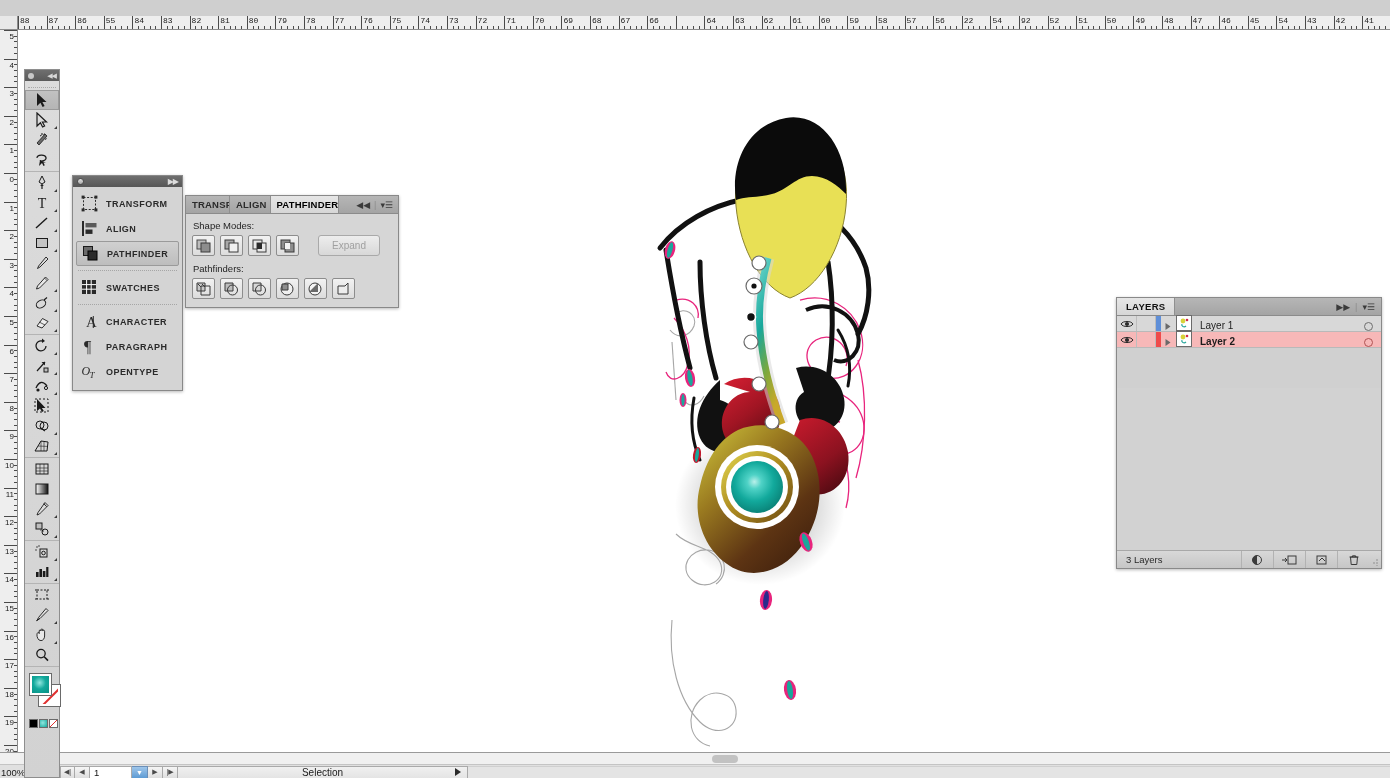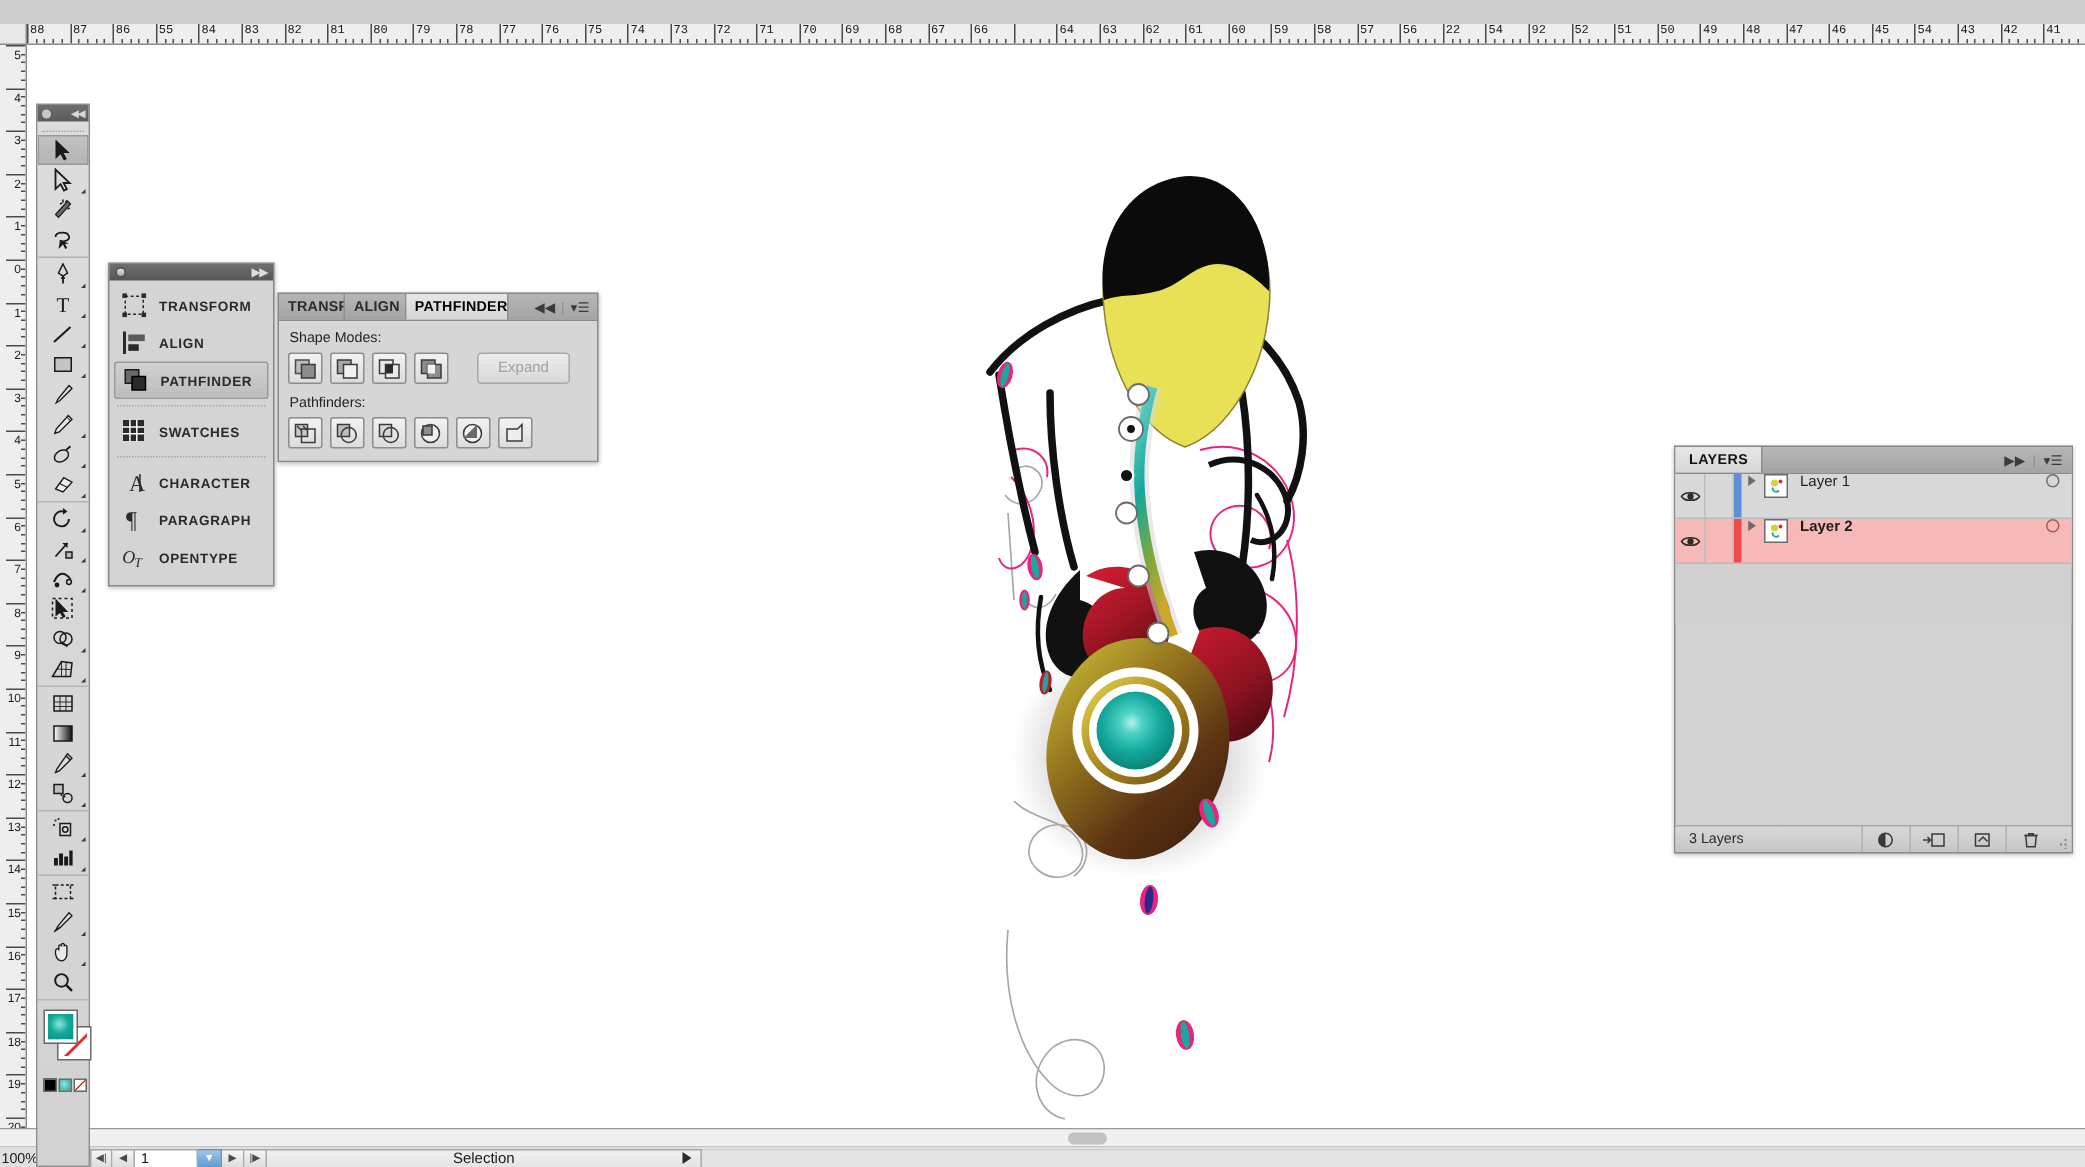--- a/index.html
+++ b/index.html
@@ -186,21 +186,21 @@
   .ly-tabs { display:flex; height:18px; background:linear-gradient(#b6b6b6,#a4a4a4); border-bottom:1px solid #8b8b8b; }
   .ly-tab {
     display:flex; align-items:center; padding:0 9px; font-size:9.5px; font-weight:bold;
     background:linear-gradient(#e6e6e6,#d6d6d6); color:#111; border-right:1px solid #8f8f8f;
     letter-spacing:.3px;
   }
   .ly-tabspacer { flex:1; }
   .ly-tabctl { display:flex; align-items:center; gap:5px; padding:0 6px; color:#3a3a3a; font-size:9px; }
   .ly-list { background:#d8d8d8; }
   .ly-row {
-    display:flex; align-items:flex-start; height:30px;
+    display:flex; align-items:flex-end; height:16px;
     border-bottom:1px solid #b9b9b9; background:#d8d8d8;
   }
   .ly-row.selected { background:#f7b8b8; }
   .ly-eye {
     width:20px; display:flex; align-items:center; justify-content:center;
     border-right:1px solid #bdbdbd; height:100%;
   }
   .ly-lock { width:19px; border-right:1px solid #bdbdbd; height:100%;
              display:flex; align-items:center; justify-content:center; }
   .ly-color { width:5px; height:100%; }

